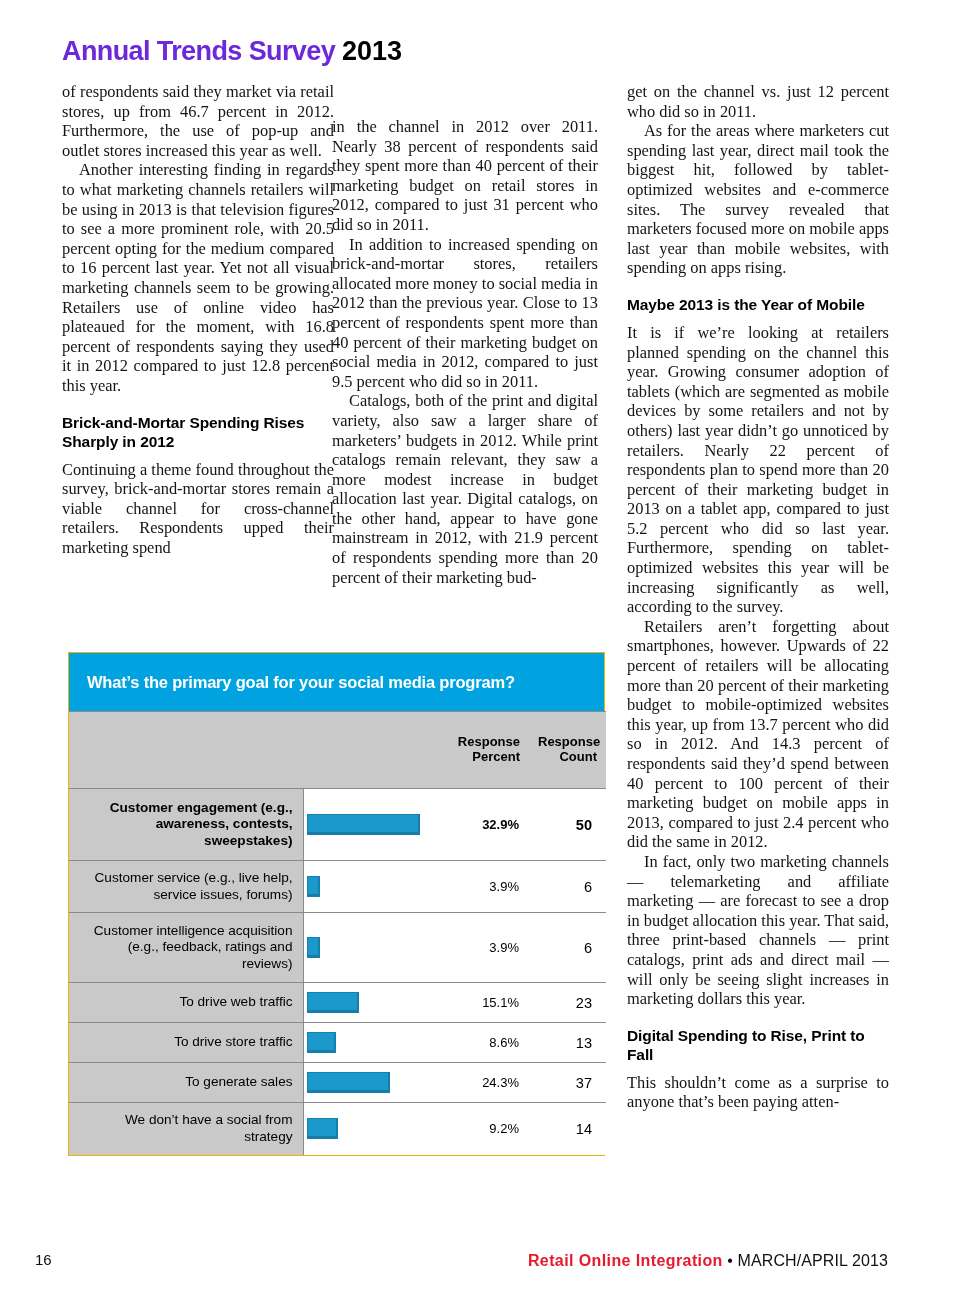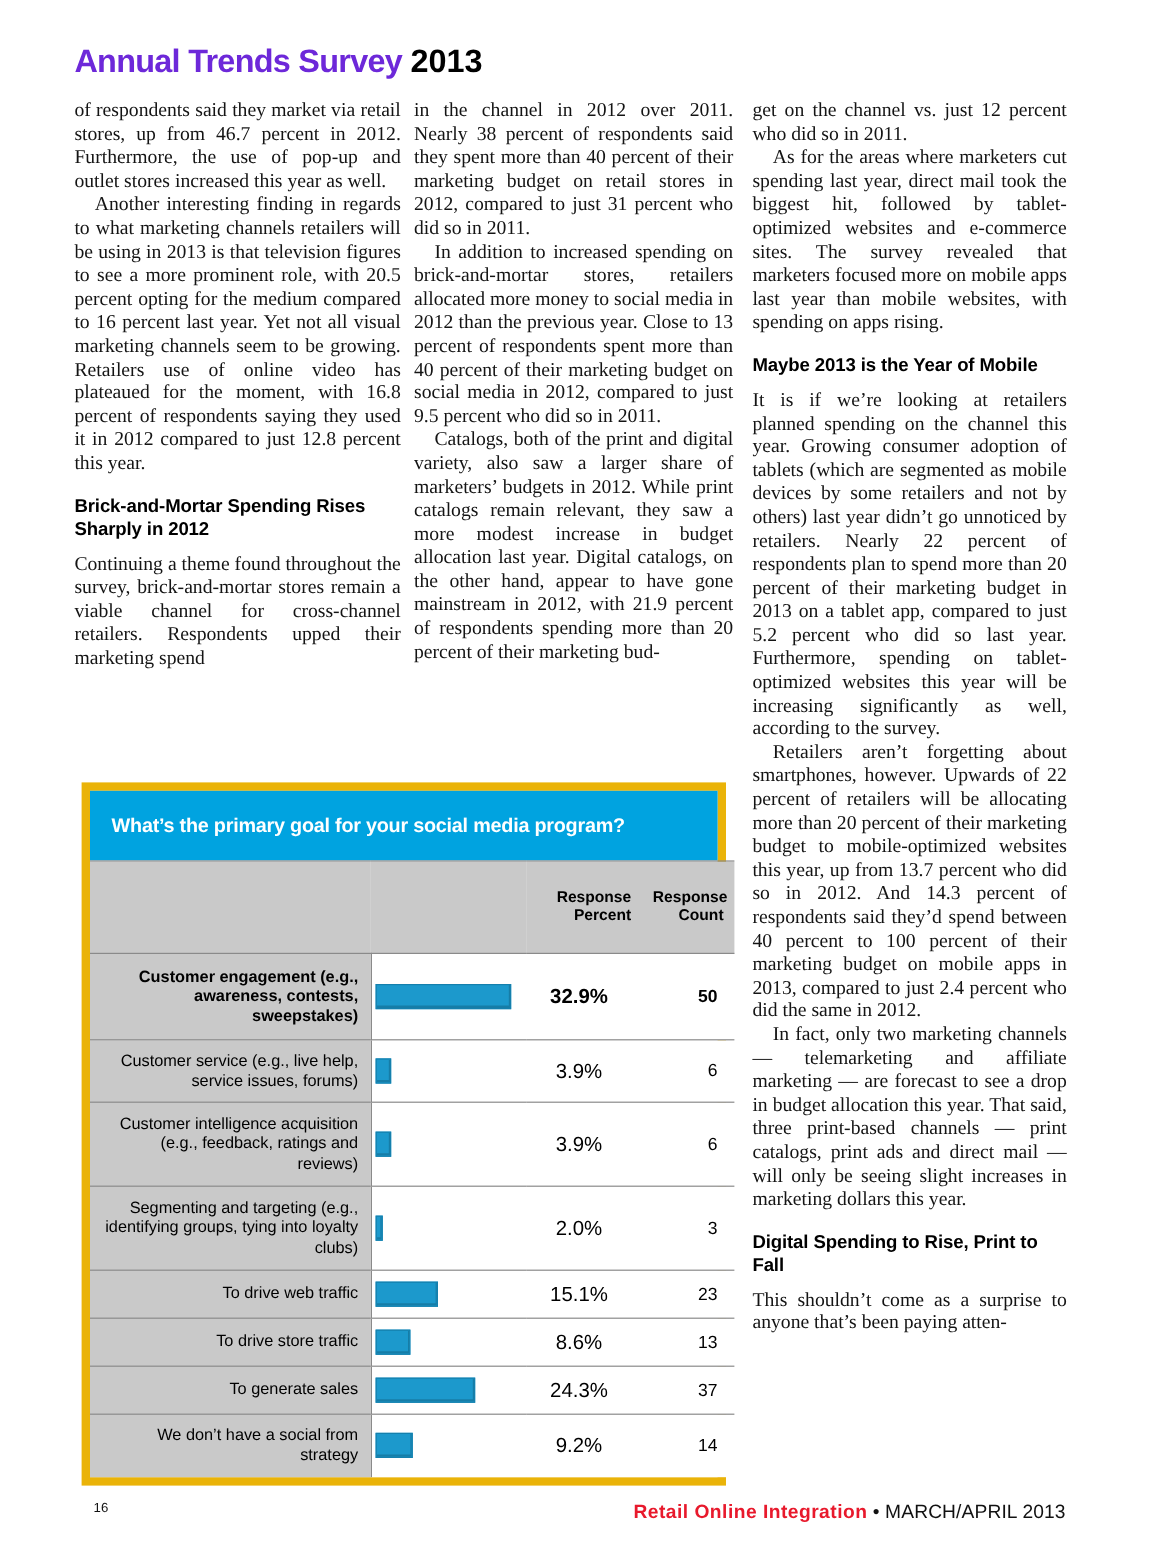--- a/index.html
+++ b/index.html
@@ -48,21 +48,21 @@
     top: 82px;
     font-family: "Liberation Serif", serif;
     font-size: 16.4px;
     line-height: 19.6px;
     color: #141414;
     text-align: justify;
     text-justify: inter-word;
     hyphens: manual;
   }
   .col-1 { left: 62px;  width: 272px; }
-  .col-2 { left: 345px; width: 266px; }
+  .col-2 { left: 332px; width: 266px; margin-top: 35px; }
   .col-3 { left: 627px; width: 262px; }
 
   .col p {
     margin: 0;
   }
   .col p.indent {
     text-indent: 17px;
   }
 
   .subhead {
@@ -76,21 +76,21 @@
     letter-spacing: -0.1px;
   }
 
   
   .survey {
     position: absolute;
     left: 68px;
     top: 652px;
     width: 537px;
     font-family: "Liberation Sans", sans-serif;
-    border: 7px solid #eab308;
+    border: 1px solid #eab308;
     box-sizing: border-box;
     background: #ffffff;
   }
   .survey-title {
     background: #00A3E0;
     color: #ffffff;
     font-size: 16.5px;
     font-weight: 700;
     padding: 20px 18px 19px 18px;
     letter-spacing: -0.2px;
@@ -138,44 +138,43 @@
   }
   .bar {
     background: #1C99CC;
     height: 21px;
     border: 1px solid #1580ad;
     box-shadow: inset -1px -2px 0 rgba(0,0,0,0.18);
     box-sizing: border-box;
   }
   td.cell-pct {
     background: #ffffff;
-    text-align: center;
-    font-size: 17px;
+    text-align: right;
+    font-size: 13px;
     padding-right: 10px;
     color: #000;
   }
   tr.row-emph td.cell-pct,
   tr.row-emph td.cell-cnt { font-weight: 700; }
   td.cell-cnt {
     background: #ffffff;
     text-align: right;
     font-size: 14.6px;
     padding-right: 14px;
     color: #000;
   }
 
   
   .footer-pageno {
     position: absolute;
     left: 35px;
     top: 1251px;
     font-family: "Liberation Sans", sans-serif;
-    font-size: 11px;
+    font-size: 15px;
     color: #111;
-    margin-left: 43px;
   }
   .footer-right {
     position: absolute;
     right: 72px;
     top: 1252px;
     font-family: "Liberation Sans", sans-serif;
     font-size: 16px;
     white-space: nowrap;
   }
   .footer-right .fr-brand {
@@ -257,28 +256,20 @@
           </tr>
           <tr>
             <td class="cell-label" style="height: 70px;">Customer intelligence acquisition (e.g., feedback, ratings and reviews)</td>
             <td class="cell-bar">
               <div class="bar" style="width: 13.4333px; background: rgb(28, 153, 204);"></div>
             </td>
             <td class="cell-pct">3.9%</td>
             <td class="cell-cnt">6</td>
           </tr>
           <tr>
-            <td class="cell-label" style="height: 70px;">Segmenting and targeting (e.g., identifying groups, tying into loyalty clubs)</td>
-            <td class="cell-bar">
-              <div class="bar" style="width: 6.88889px; background: rgb(28, 153, 204);"></div>
-            </td>
-            <td class="cell-pct">2.0%</td>
-            <td class="cell-cnt">3</td>
-          </tr>
-          <tr>
             <td class="cell-label" style="height: 40px;">To drive web traffic</td>
             <td class="cell-bar">
               <div class="bar" style="width: 52.0111px; background: rgb(28, 153, 204);"></div>
             </td>
             <td class="cell-pct">15.1%</td>
             <td class="cell-cnt">23</td>
           </tr>
           <tr>
             <td class="cell-label" style="height: 40px;">To drive store traffic</td>
             <td class="cell-bar">

